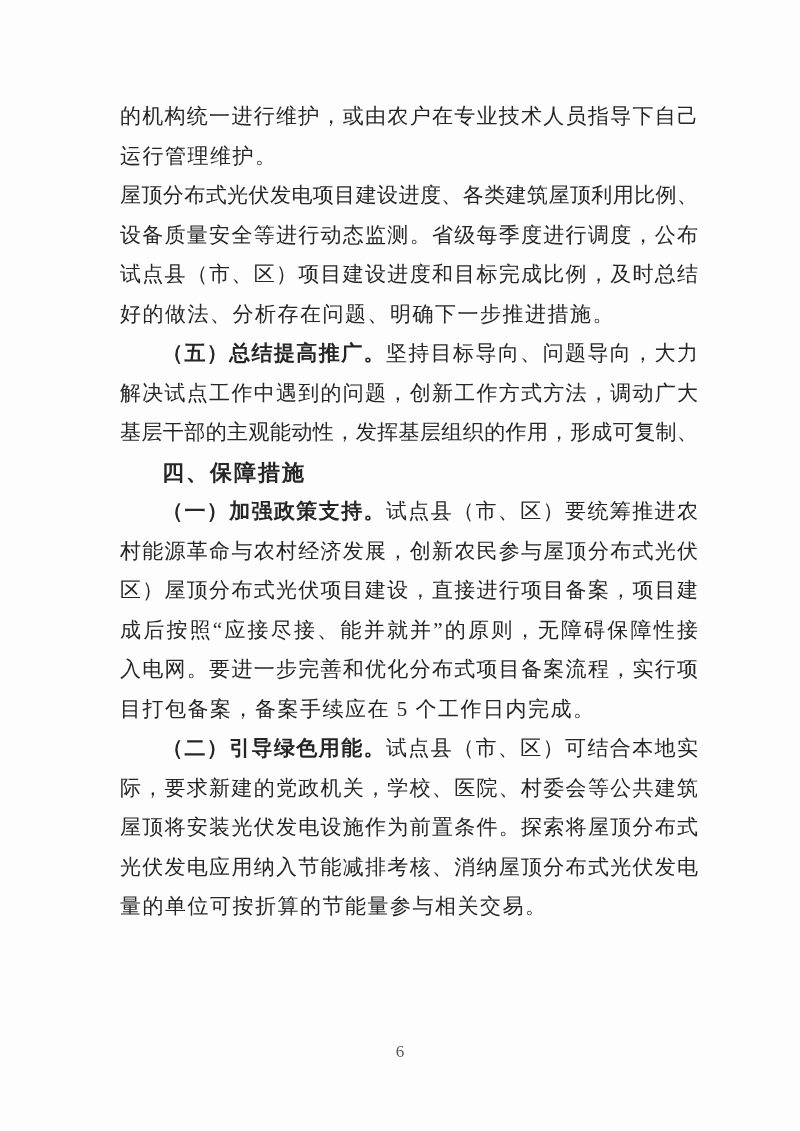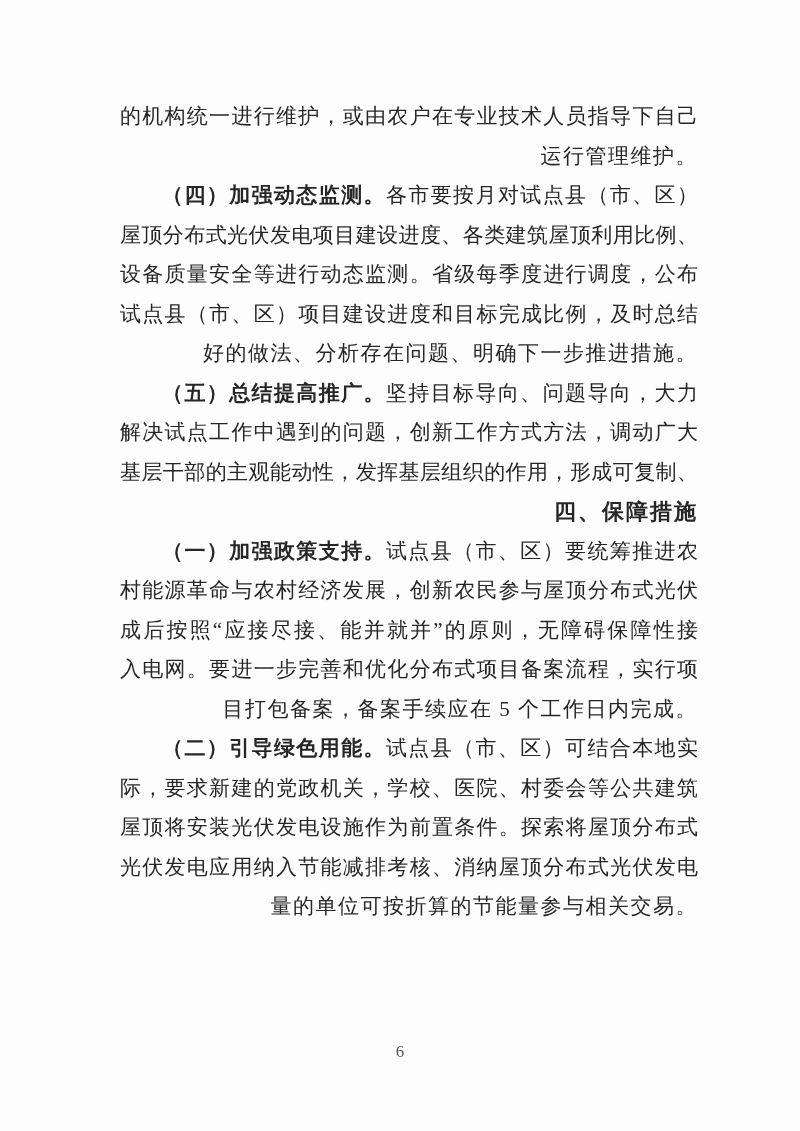--- a/index.html
+++ b/index.html
@@ -25,21 +25,21 @@
     height: 39.5px;
     line-height: 39.5px;
     font-size: 21px;
     color: var(--ink, #262626);
   }
   .line.justify {
     text-align: justify;
     text-align-last: justify;
   }
   .line.left {
-    text-align: right;
+    text-align: left;
     letter-spacing: 1.5px;
   }
   .line.indent {
     text-indent: 42px;
   }
   .line.heading {
     font-family: Liberation Sans, sans-serif;
     font-size: 22px;
     letter-spacing: 2px;
     font-weight: 700;
@@ -58,31 +58,31 @@
     font-family: "Liberation Serif", serif;
   }
 </style>
 </head>
 <body style="--ink: #262626; --muted: #5a5a5a;">
 
 <div class="page" style="background: rgb(253, 253, 253);">
   <div class="doc-body">
       <div class="line justify"><span class="seg">的机构统一进行维护，或由农户在专业技术人员指导下自己</span></div>
       <div class="line left"><span class="seg">运行管理维护。</span></div>
-      <div class="line justify indent"><span class="seg bold">（四）加强动态监测。</span><span class="seg">各市要按月对试点县（市、区）</span></div>
       <div class="line justify"><span class="seg">屋顶分布式光伏发电项目建设进度、各类建筑屋顶利用比例、</span></div>
       <div class="line justify"><span class="seg">设备质量安全等进行动态监测。省级每季度进行调度，公布</span></div>
       <div class="line justify"><span class="seg">试点县（市、区）项目建设进度和目标完成比例，及时总结</span></div>
       <div class="line left"><span class="seg">好的做法、分析存在问题、明确下一步推进措施。</span></div>
       <div class="line justify indent"><span class="seg bold">（五）总结提高推广。</span><span class="seg">坚持目标导向、问题导向，大力</span></div>
       <div class="line justify"><span class="seg">解决试点工作中遇到的问题，创新工作方式方法，调动广大</span></div>
       <div class="line justify"><span class="seg">基层干部的主观能动性，发挥基层组织的作用，形成可复制、</span></div>
       <div class="line left indent heading"><span class="seg bold">四、保障措施</span></div>
       <div class="line justify indent"><span class="seg bold">（一）加强政策支持。</span><span class="seg">试点县（市、区）要统筹推进农</span></div>
       <div class="line justify"><span class="seg">村能源革命与农村经济发展，创新农民参与屋顶分布式光伏</span></div>
+      <div class="line justify"><span class="seg">区）屋顶分布式光伏项目建设，直接进行项目备案，项目建</span></div>
       <div class="line justify"><span class="seg">成后按照“应接尽接、能并就并”的原则，无障碍保障性接</span></div>
       <div class="line justify"><span class="seg">入电网。要进一步完善和优化分布式项目备案流程，实行项</span></div>
       <div class="line left"><span class="seg">目打包备案，备案手续应在 5 个工作日内完成。</span></div>
       <div class="line justify indent"><span class="seg bold">（二）引导绿色用能。</span><span class="seg">试点县（市、区）可结合本地实</span></div>
       <div class="line justify"><span class="seg">际，要求新建的党政机关，学校、医院、村委会等公共建筑</span></div>
       <div class="line justify"><span class="seg">屋顶将安装光伏发电设施作为前置条件。探索将屋顶分布式</span></div>
       <div class="line justify"><span class="seg">光伏发电应用纳入节能减排考核、消纳屋顶分布式光伏发电</span></div>
       <div class="line left"><span class="seg">量的单位可按折算的节能量参与相关交易。</span></div>
     </div>
   <div class="page-number">6</div>

